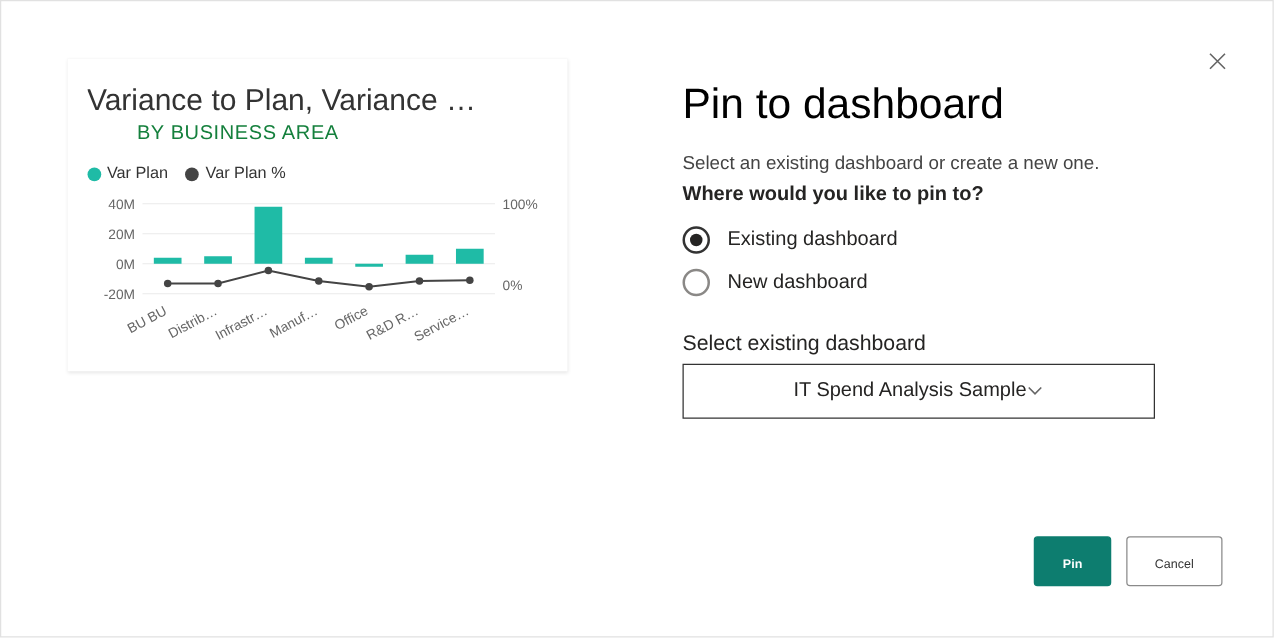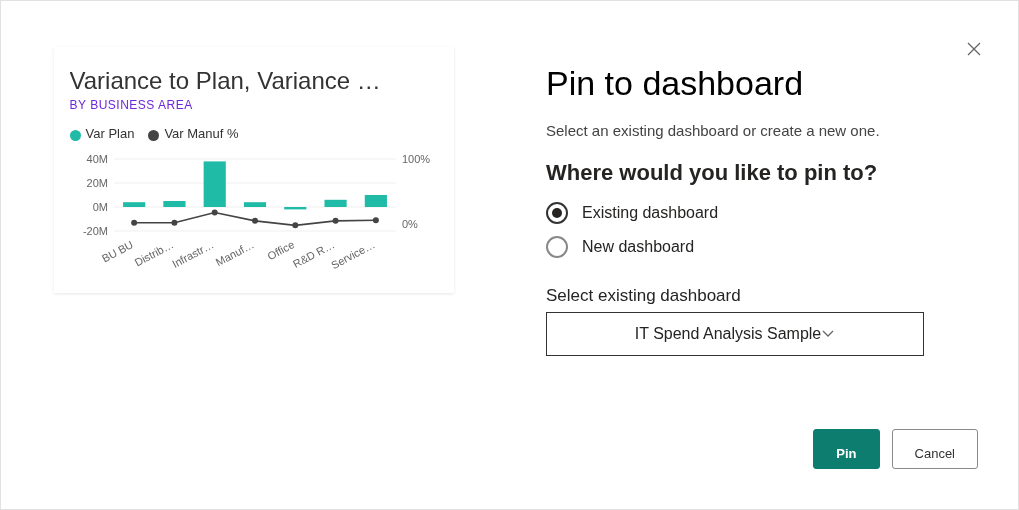--- a/index.html
+++ b/index.html
@@ -39,24 +39,25 @@
     }
     .tile-title {
       font-size: 24px;
       font-weight: 400;
       color: #333;
       line-height: 1.2;
       white-space: nowrap;
       overflow: hidden;
     }
     .tile-subtitle {
-      font-size: 12px;
-      color: #6d28d9;
+      font-size: 16px;
+      color: #15803d;
       letter-spacing: 0.5px;
       margin-top: 2px;
+      margin-left: 40px;
     }
     .legend {
       display: flex;
       gap: 14px;
       margin-top: 14px;
       font-size: 13px;
       color: #333;
     }
     .legend-item {
       display: flex;
@@ -102,23 +103,23 @@
       font-weight: 400;
       color: #000000;
       line-height: 1.2;
     }
     .dialog-desc {
       font-size: 15px;
       color: #444;
       margin-top: 18px;
     }
     .section-label {
-      font-size: 22px;
+      font-size: 16px;
       font-weight: 600;
-      margin-top: 21px;
+      margin-top: 8px;
     }
     .radios {
       margin-top: 10px;
     }
     .radio-row {
       display: flex;
       align-items: center;
       padding: 6px 0;
       font-size: 16px;
       cursor: pointer;
@@ -165,21 +166,21 @@
     .footer {
       margin-top: auto;
       display: flex;
       justify-content: flex-end;
       gap: 12px;
       padding-bottom: 10px;
     }
     .btn {
       height: 40px;
       padding: 16px 22px;
-      font-size: 13px;
+      font-size: 10px;
       border-radius: 3px;
       cursor: pointer;
       font-family: inherit;
     }
     .btn-primary {
       background: #0d7d6f;
       border: 1px solid #0d7d6f;
       color: #fff;
       font-weight: 600;
     }
@@ -206,21 +207,21 @@
       <div class="tile-inner">
         <div class="tile-title">Variance to Plan, Variance …</div>
         <div class="tile-subtitle">BY BUSINESS AREA</div>
         <div class="legend">
           <div class="legend-item">
             <span class="swatch" style="background:#1fbba6"></span>
             <span>Var Plan</span>
           </div>
           <div class="legend-item">
             <span class="swatch" style="background:#444"></span>
-            <span>Var Manuf %</span>
+            <span>Var Plan %</span>
           </div>
         </div>
         <div class="chart-area">
           <svg id="chart-svg" width="370" height="130">
               <text x="38" y="86" text-anchor="end" font-size="11" fill="#666">-20M</text>
               <line x1="44" x2="326" y1="82" y2="82" stroke="#ddd" stroke-width="0.5"></line>
               <text x="38" y="62" text-anchor="end" font-size="11" fill="#666">0M</text>
               <line x1="44" x2="326" y1="58" y2="58" stroke="#ddd" stroke-width="0.5"></line>
               <text x="38" y="37.99999999999999" text-anchor="end" font-size="11" fill="#666">20M</text>
               <line x1="44" x2="326" y1="33.99999999999999" y2="33.99999999999999" stroke="#ddd" stroke-width="0.5"></line>

